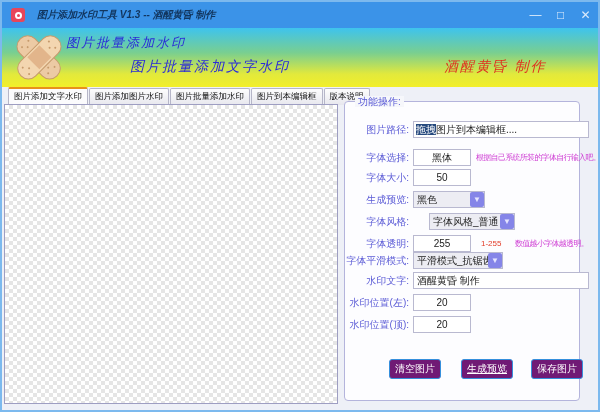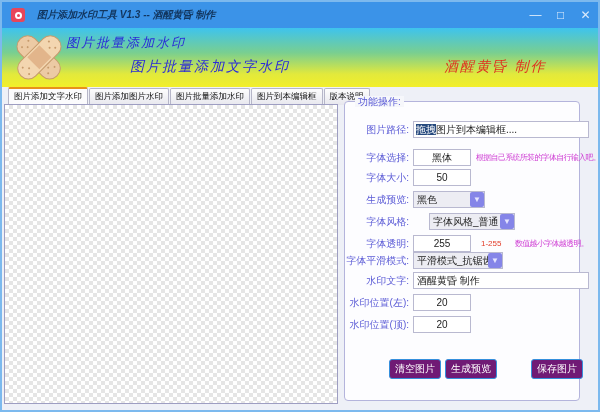--- a/index.html
+++ b/index.html
@@ -92,21 +92,21 @@
   .r-path   { top:19px; }  .r-select { top:47px; }  .r-size  { top:67px; }
   .r-color  { top:89px; }  .r-style  { top:111px; } .r-alpha { top:133px; }
   .r-smooth { top:150px; } .r-text   { top:170px; } .r-left  { top:192px; }
   .r-top    { top:214px; }
   
   .btn {
     position:absolute; top:257px; width:52px; height:20px; background:#701a75;
     border:1px solid #3590dd; border-radius:3px; color:#fff; font-size:10px;
     display:flex; align-items:center; justify-content:center; white-space:nowrap;
   }
-  .btn-clear { left:44px; } .btn-preview { left:100px; } .btn-save { left:186px; }
+  .btn-clear { left:44px; } .btn-preview { left:116px;text-decoration:underline; } .btn-save { left:186px; }
 </style>
 </head>
 <body>
 
 <div id="window">
 
   <div class="titlebar">
     <div class="app-icon">
         <i></i>
       </div>

